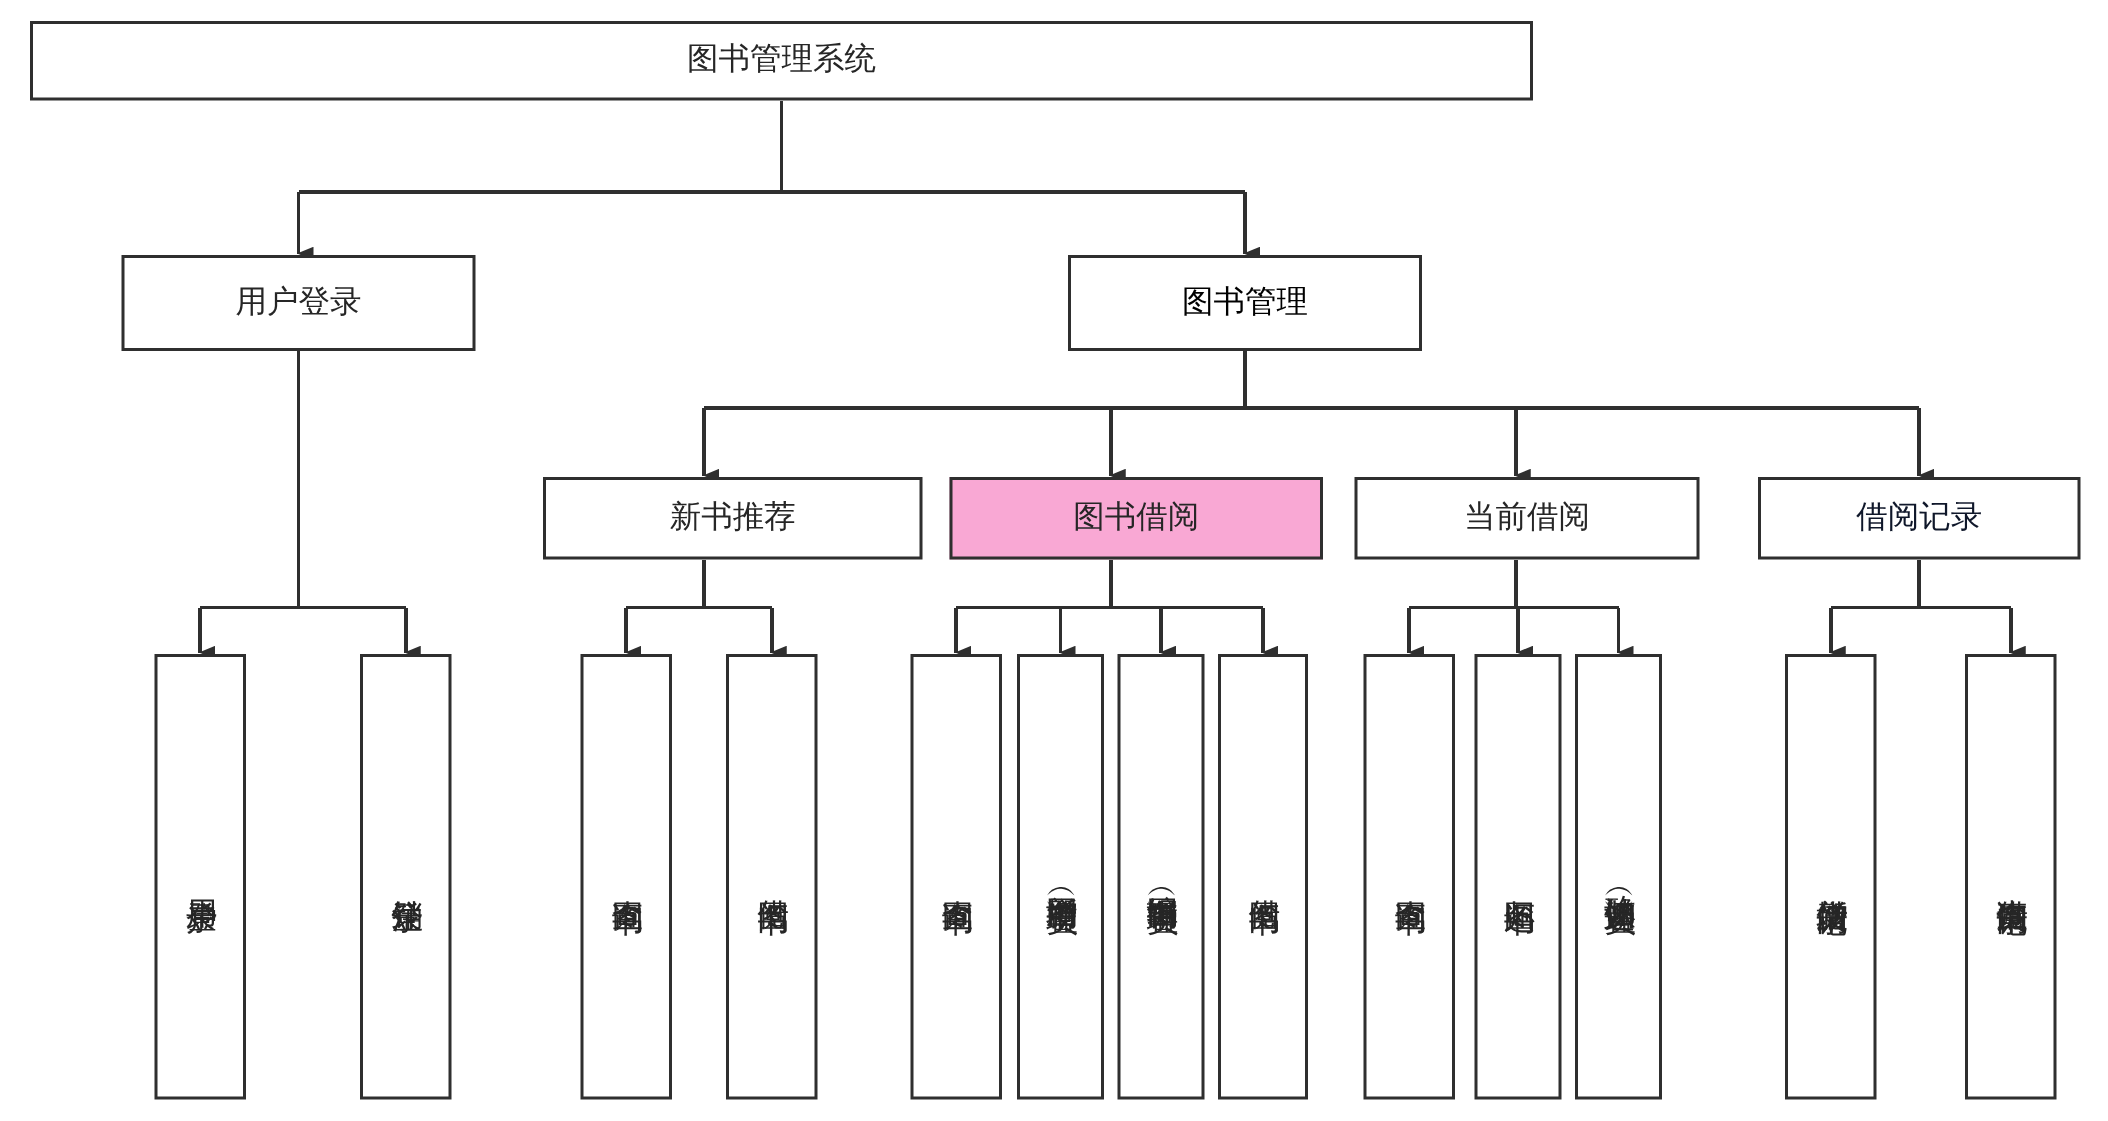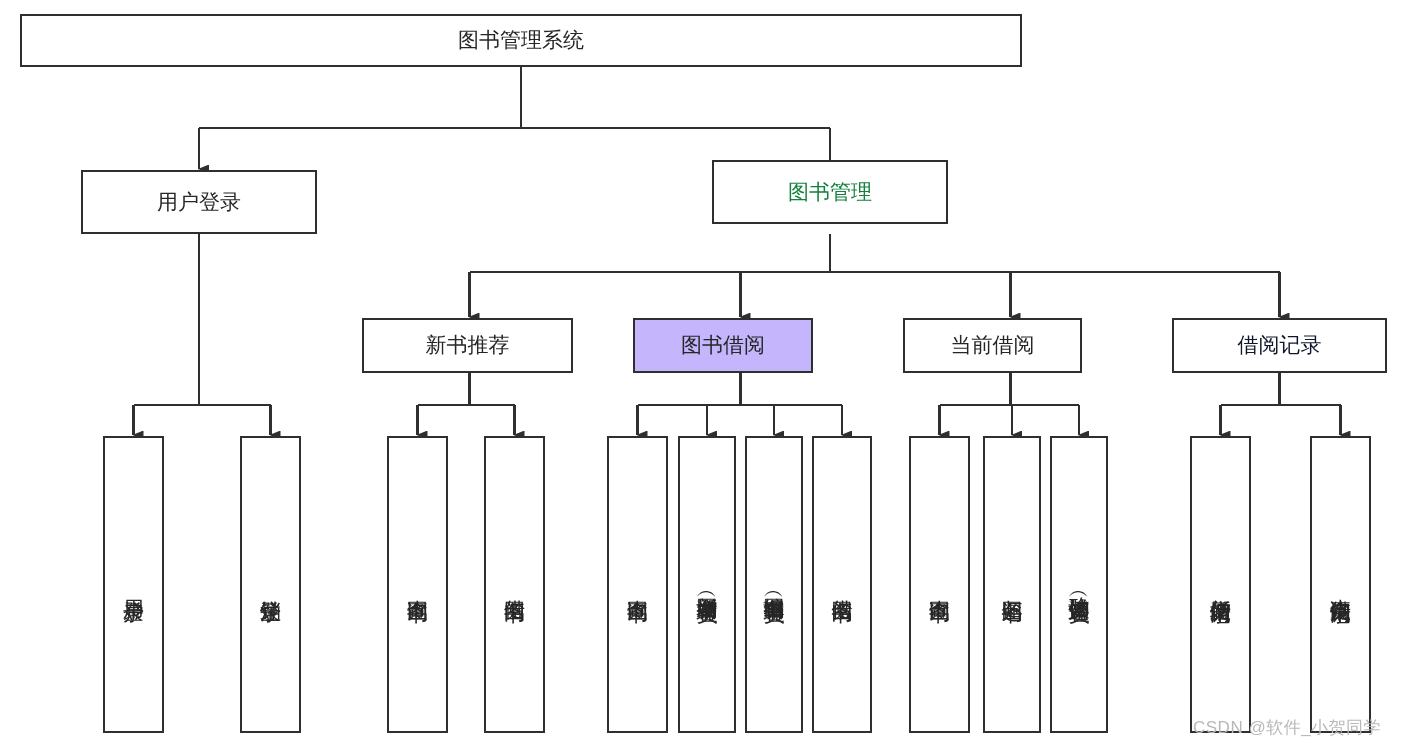--- a/index.html
+++ b/index.html
@@ -111,30 +111,30 @@
       </g>
   </svg>
 
   <div id="node-layer">
       <div class="node horiz" style="left: 20px; top: 14px; width: 1002px; height: 53px; border-color: rgb(47, 47, 47); background: rgb(255, 255, 255); color: rgb(38, 38, 38);">
         <span class="label">图书管理系统</span>
       </div>
       <div class="node horiz" style="left: 81px; top: 170px; width: 236px; height: 64px; border-color: rgb(47, 47, 47); background: rgb(255, 255, 255); color: rgb(38, 38, 38);">
         <span class="label">用户登录</span>
       </div>
-      <div class="node horiz" style="left: 712px; top: 160px; width: 236px; height: 64px; border-color: rgb(47, 47, 47); background: rgb(255, 255, 255); color: #15803d;">
+      <div class="node horiz" style="left: 712px; top: 170px; width: 236px; height: 64px; border-color: rgb(47, 47, 47); background: rgb(255, 255, 255); color: #000000;">
         <span class="label">图书管理</span>
       </div>
-      <div class="node horiz" style="left: 362px; top: 318px; width: 211px; height: 55px; border-color: rgb(47, 47, 47); background: rgb(255, 255, 255); color: rgb(38, 38, 38);">
+      <div class="node horiz" style="left: 362px; top: 318px; width: 253px; height: 55px; border-color: rgb(47, 47, 47); background: rgb(255, 255, 255); color: rgb(38, 38, 38);">
         <span class="label">新书推荐</span>
       </div>
-      <div class="node horiz" style="left: 633px; top: 318px; width: 180px; height: 55px; border-color: rgb(47, 47, 47); background: #c4b5fd; color: rgb(38, 38, 38);">
+      <div class="node horiz" style="left: 633px; top: 318px; width: 249px; height: 55px; border-color: rgb(47, 47, 47); background: #f9a8d4; color: rgb(38, 38, 38);">
         <span class="label">图书借阅</span>
       </div>
-      <div class="node horiz" style="left: 903px; top: 318px; width: 179px; height: 55px; border-color: rgb(47, 47, 47); background: rgb(255, 255, 255); color: rgb(38, 38, 38);">
+      <div class="node horiz" style="left: 903px; top: 318px; width: 230px; height: 55px; border-color: rgb(47, 47, 47); background: rgb(255, 255, 255); color: rgb(38, 38, 38);">
         <span class="label">当前借阅</span>
       </div>
       <div class="node horiz" style="left: 1172px; top: 318px; width: 215px; height: 55px; border-color: rgb(47, 47, 47); background: rgb(255, 255, 255); color: #0f172a;">
         <span class="label">借阅记录</span>
       </div>
       <div class="node vert" style="left: 103px; top: 436px; width: 61px; height: 297px; border-color: rgb(47, 47, 47); background: rgb(255, 255, 255); color: rgb(38, 38, 38);">
         <span class="label">用户登录</span>
       </div>
       <div class="node vert" style="left: 240px; top: 436px; width: 61px; height: 297px; border-color: rgb(47, 47, 47); background: rgb(255, 255, 255); color: rgb(38, 38, 38);">
         <span class="label">注销登录</span>
@@ -167,14 +167,13 @@
         <span class="label">确认归还（管理员）</span>
       </div>
       <div class="node vert" style="left: 1190px; top: 436px; width: 61px; height: 297px; border-color: rgb(47, 47, 47); background: rgb(255, 255, 255); color: rgb(38, 38, 38);">
         <span class="label">新增借阅记录</span>
       </div>
       <div class="node vert" style="left: 1310px; top: 436px; width: 61px; height: 297px; border-color: rgb(47, 47, 47); background: rgb(255, 255, 255); color: rgb(38, 38, 38);">
         <span class="label">查询借阅记录</span>
       </div>
     </div>
 
-  <div id="watermark" style="left: 1193px; top: 716px; color: rgb(184, 184, 184);">CSDN @软件_小贺同学</div>
 </div>
 
 </body></html>

